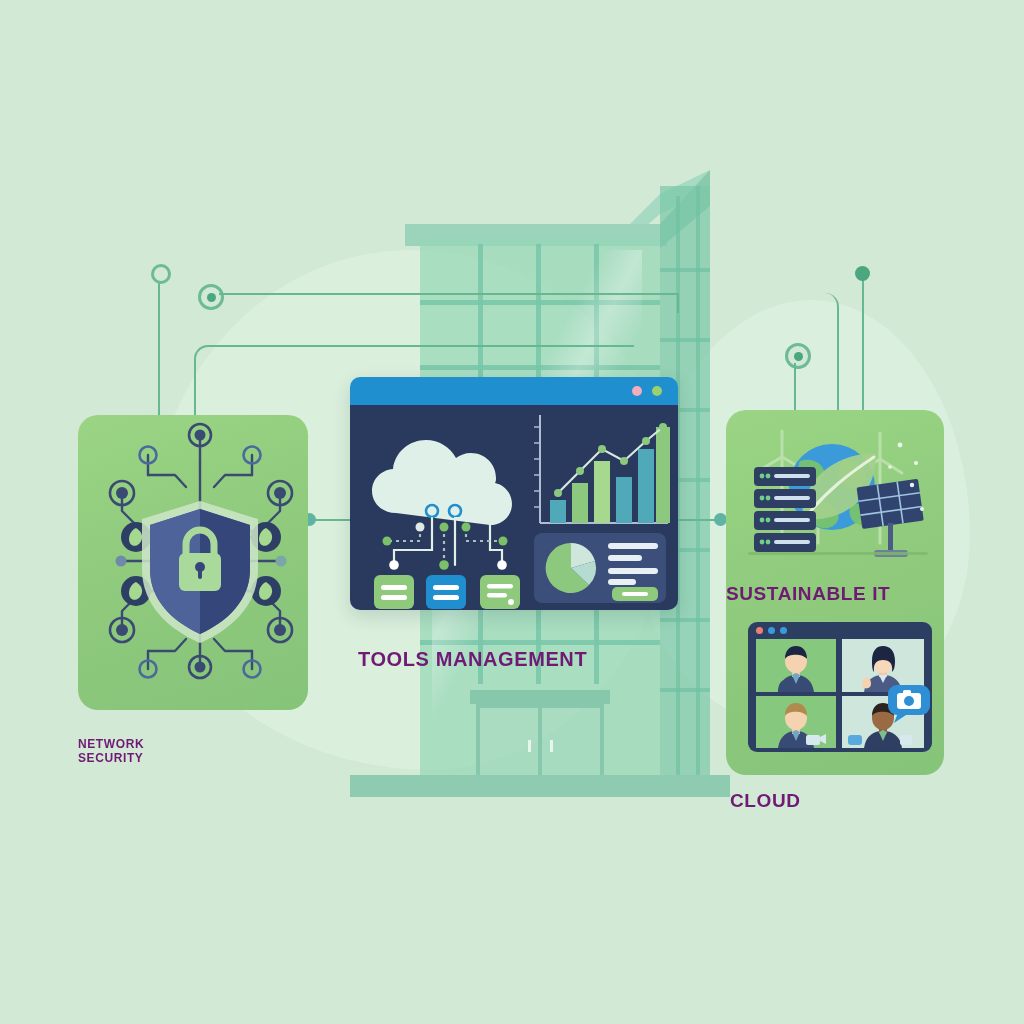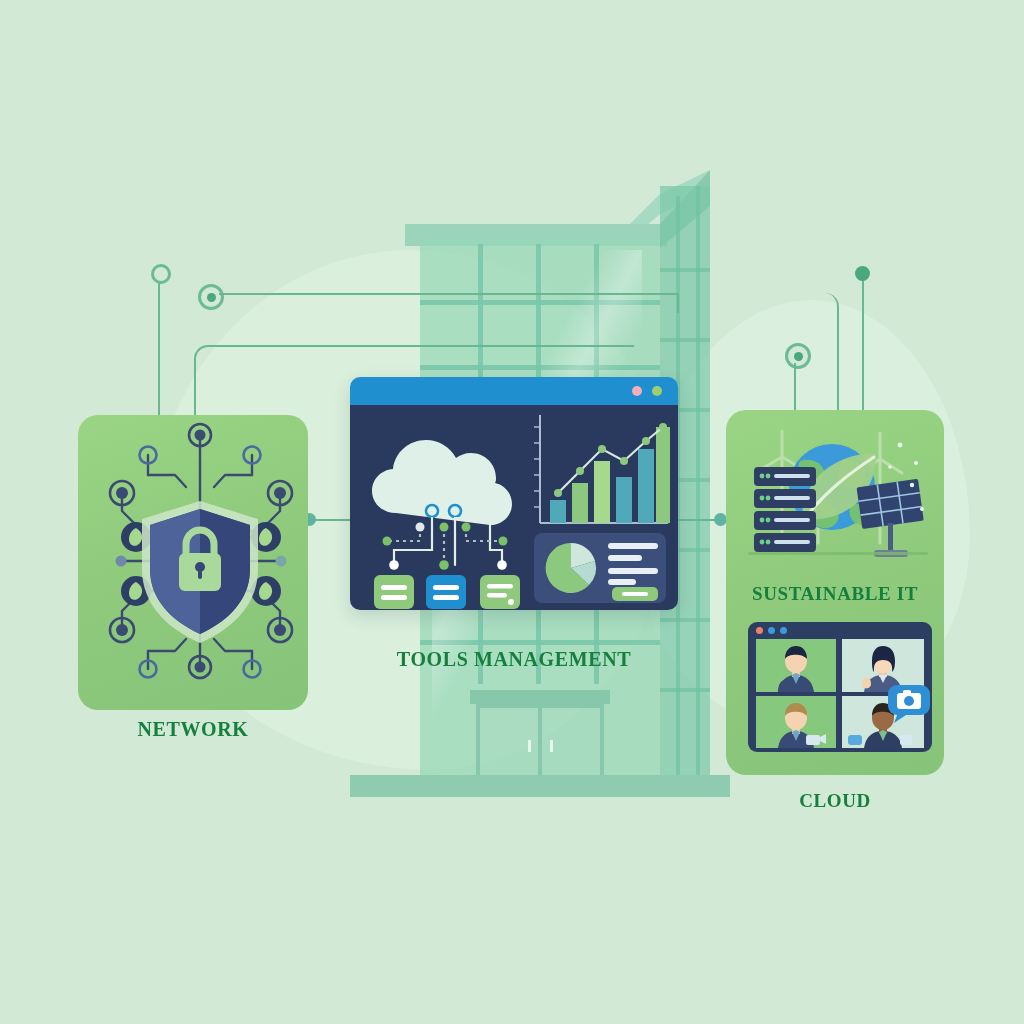--- a/index.html
+++ b/index.html
@@ -43,22 +43,22 @@
   .conn{position:absolute;border:2px solid #67b891;background:none;box-sizing:border-box;}
   .cdot{position:absolute;border-radius:50%;}
   .cdot-hollow{border:3px solid #6cbb95;background:#d2e9d5;}
   .cdot-ring{border:3px solid #6cbb95;background:#d2e9d5;display:flex;align-items:center;justify-content:center;}
   .cdot-ring i{display:block;border-radius:50%;background:#4aa77f;}
   .cdot-fill{background:#4aa77f;}
 
   
   .panel{position:absolute;border-radius:20px;}
   .panel-green{background:linear-gradient(160deg,#9ad484 0%,#8ec97c 55%,#86c47a 100%);}
-  .label{position:absolute;text-align:center;color:#15803d;font-weight:bold;
-         letter-spacing:.6px;line-height:1.16;font-family:Liberation Serif, serif;}
+  .label{position:absolute;color:#701a75;font-weight:bold;
+         letter-spacing:.6px;line-height:1.16;}
 
   
   .ns-svg{position:absolute;left:90px;top:415px;}
 
   
   .dash{left:350px;top:377px;width:328px;height:233px;border-radius:10px;overflow:hidden;
         box-shadow:0 6px 18px rgba(30,60,70,.16);}
   .dash-bar{height:28px;background:#1f8fd0;position:relative;}
   .dash-dot{position:absolute;top:9px;width:10px;height:10px;border-radius:50%;}
   .dash-body{position:absolute;left:0;right:0;top:28px;bottom:0;background:#2a3a5e;}
@@ -220,22 +220,23 @@
     </g>
 
     <g>
       <path d="M96 139 v-10 a14 14 0 0 1 28 0 v10" fill="none" stroke="#a9d99b" stroke-width="7"></path>
       <rect x="89" y="138" width="42" height="38" rx="6" fill="#a9d99b"></rect>
       <circle cx="110" cy="152" r="5" fill="#35477a"></circle>
       <rect x="108" y="154" width="4" height="10" rx="2" fill="#35477a"></rect>
     </g>
   </svg>
 
-  <div class="label" style="left:78px;top:718px;width:230px;font-size:20px;">
+  <div class="label" style="left:78px;top:738px;width:230px;font-size:12px;">
     <div>NETWORK</div>
+    <div>SECURITY</div>
   </div>
 
   <div class="abs dash">
     <div class="dash-bar">
       <span class="dash-dot" style="right:36px;background:#f2aebb;"></span>
       <span class="dash-dot" style="right:16px;background:#9ccf6e;"></span>
     </div>
     <div class="dash-body">
 
       <svg width="328" height="205" viewBox="0 0 328 205" style="position:absolute;left:0;top:0;">

